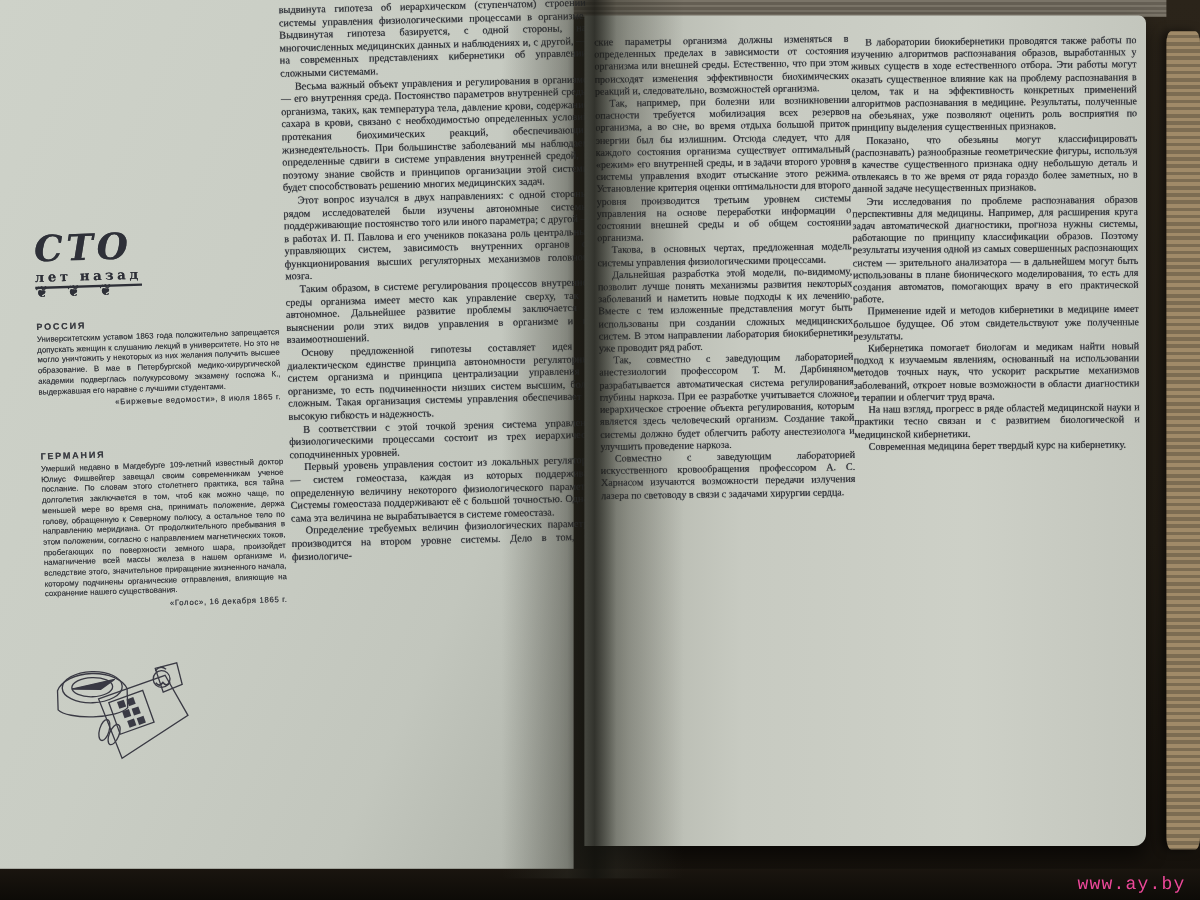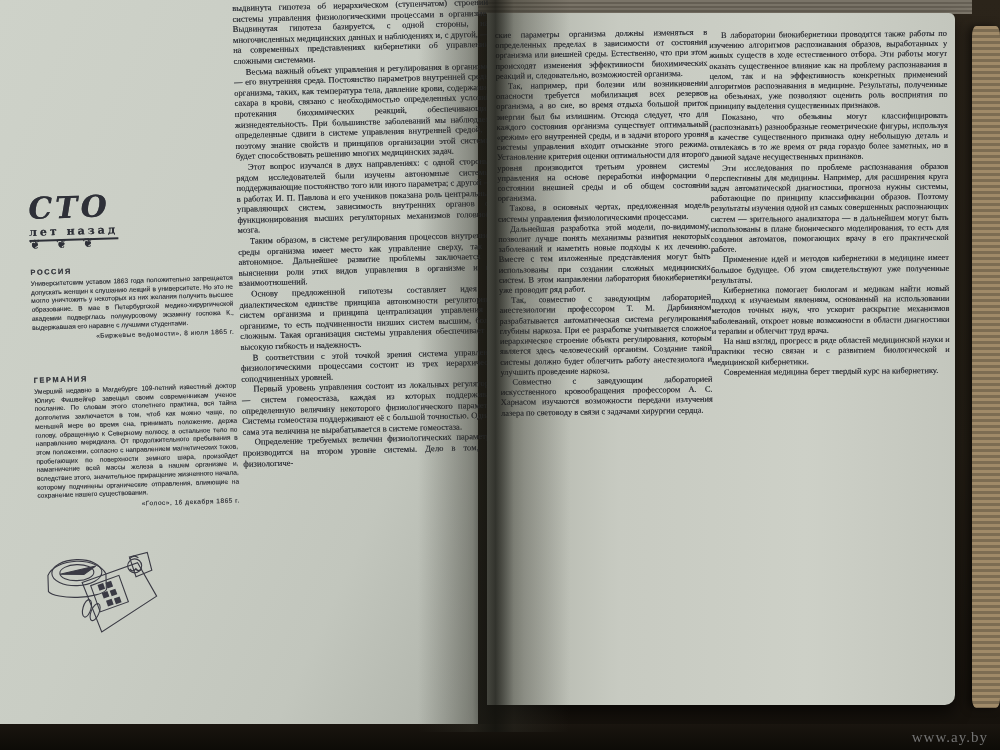--- a/index.html
+++ b/index.html
@@ -31,21 +31,21 @@
     border-radius:4px/10px;
     box-shadow:-4px 0 8px rgba(0,0,0,.55);
   }
   .gutter{
     position:absolute;left:418px;top:0;width:152px;height:732px;z-index:5;pointer-events:none;
     background:linear-gradient(90deg,rgba(50,50,42,0) 0%,rgba(48,48,40,.42) 36%,rgba(22,22,17,.78) 51%,rgba(48,48,40,.38) 63%,rgba(60,60,50,0) 100%);
   }
   .table-strip{position:absolute;left:0;bottom:0;width:1000px;height:26px;background:linear-gradient(180deg,#1a150f,#0d0b07);}
   .watermark{
     position:absolute;right:12px;bottom:4px;z-index:9;
-    font-family:Liberation Serif, serif;font-size:15px;color:#737373;letter-spacing:1px;
+    font-family:Liberation Mono, monospace;font-size:15px;color:#ec4899;letter-spacing:1px;
   }
   
   .serif-col{
     color:#31333a;font-size:8.6px;line-height:10.6px;text-align:justify;
     text-shadow:0 0 .6px rgba(48,50,58,.85);
   }
   .para{margin:0;text-indent:12px;}
   .para.cont{text-indent:0;}
   .main-col{
     position:absolute;left:232px;top:3px;width:256px;height:640px;overflow:hidden;

